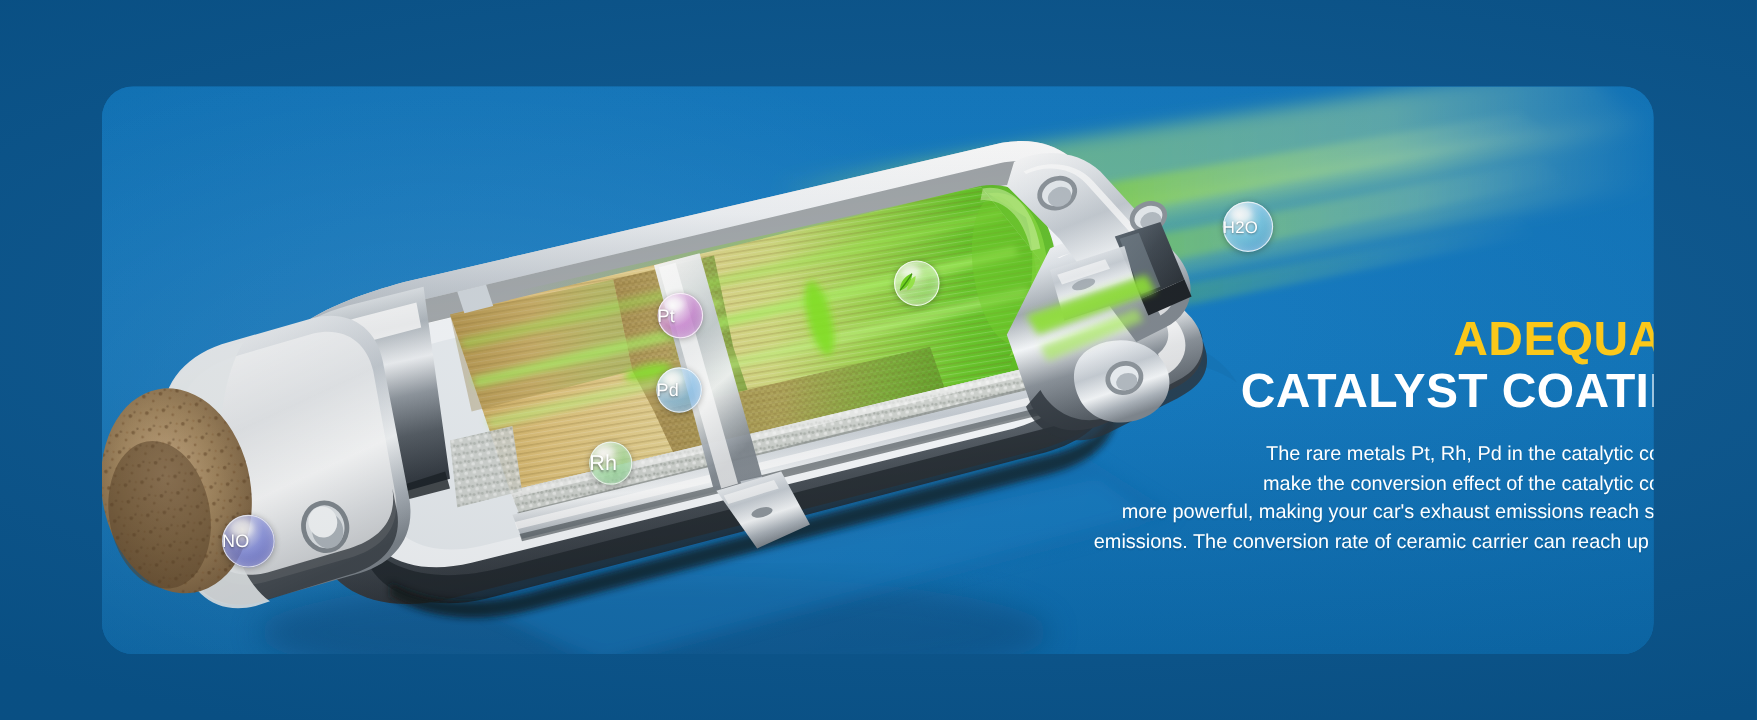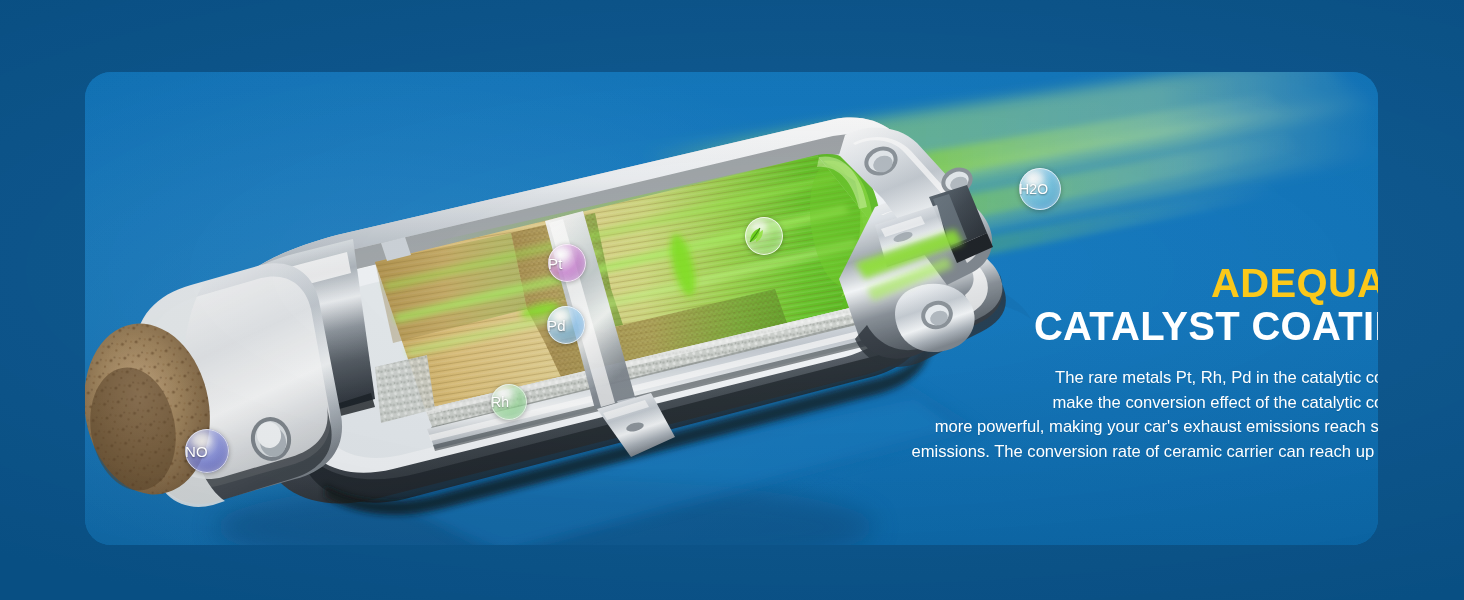--- a/index.html
+++ b/index.html
@@ -63,21 +63,21 @@
   .bubble::after{
     content:""; position:absolute; inset:0; border-radius:50%;
     border:1.4px solid rgba(255,255,255,.78);
   }
   .bubble span{ position:relative; z-index:2; }
 
   .b-pt{ left:463px; top:172px; width:38px; height:38px; font-size:15px;
     background:radial-gradient(circle at 33% 28%, rgba(255,255,255,.85), rgba(198,120,205,.78) 48%, rgba(150,68,170,.60) 100%); }
   .b-pd{ left:462px; top:234px; width:38px; height:38px; font-size:15px;
     background:radial-gradient(circle at 33% 28%, rgba(255,255,255,.88), rgba(130,190,235,.78) 48%, rgba(70,140,205,.62) 100%); }
-  .b-rh{ left:406px; top:312px; width:36px; height:36px; font-size:14px;
+  .b-rh{ left:406px; top:296px; width:36px; height:36px; font-size:18px;
     background:radial-gradient(circle at 33% 28%, rgba(255,255,255,.82), rgba(150,220,150,.72) 48%, rgba(80,180,95,.58) 100%); }
   .b-h2o{ left:934px; top:96px; width:42px; height:42px; font-size:14px;
     background:radial-gradient(circle at 33% 26%, rgba(255,255,255,.92), rgba(120,200,245,.80) 45%, rgba(40,130,210,.66) 100%); }
   .b-nox{ left:100px; top:357px; width:44px; height:44px; font-size:15px;
     background:radial-gradient(circle at 38% 28%, rgba(255,255,255,.80), rgba(130,140,225,.84) 42%, rgba(60,65,175,.80) 100%); }
   .b-leaf{ left:660px; top:145px; width:38px; height:38px;
     background:radial-gradient(circle at 33% 26%, rgba(255,255,255,.55), rgba(225,255,230,.30) 50%, rgba(170,235,180,.22) 100%); }
   .b-leaf svg{ position:relative; z-index:2; }
 
   

